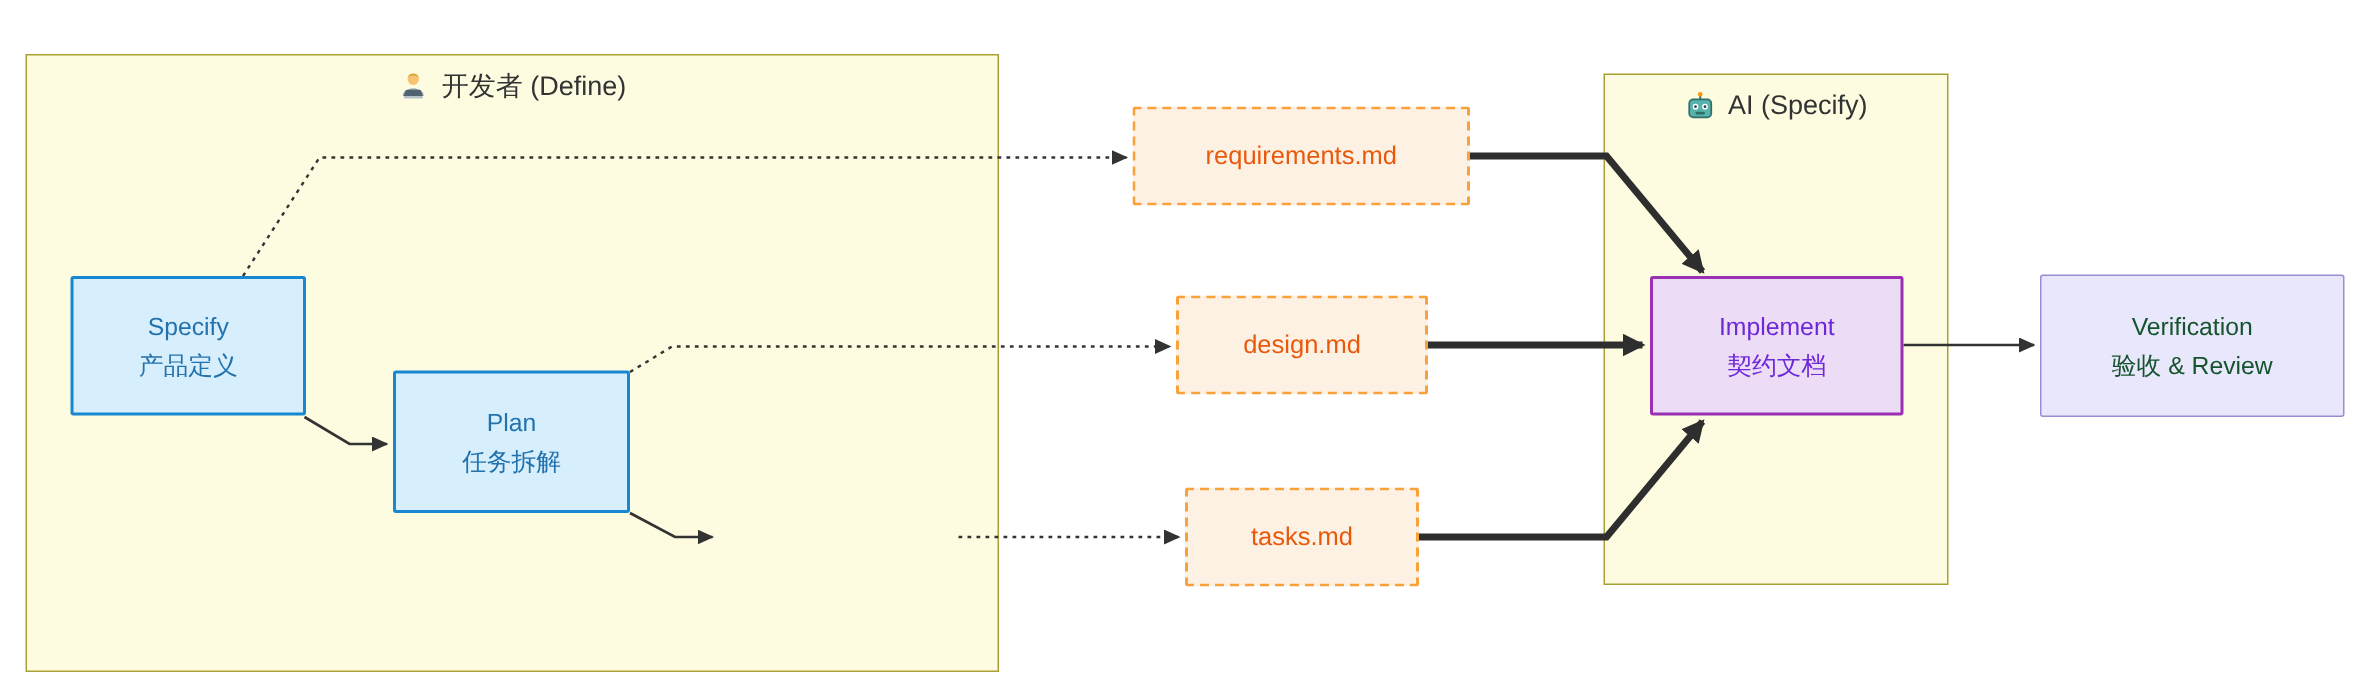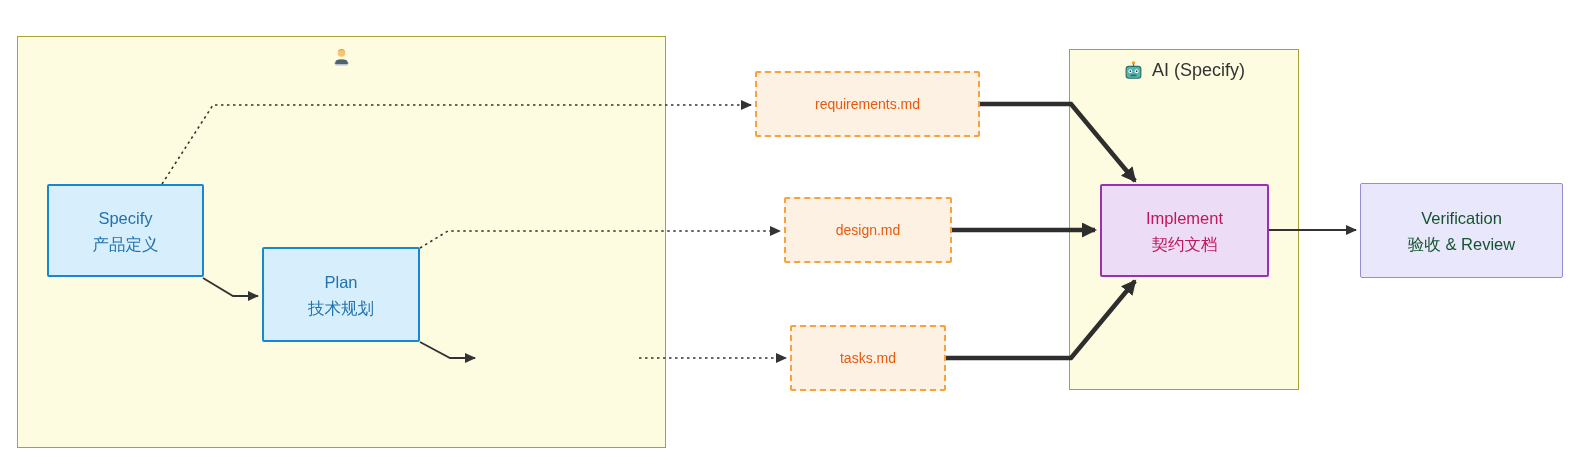--- a/index.html
+++ b/index.html
@@ -15,22 +15,22 @@
     position:absolute;top:5px;left:0;right:0;height:30px;
     display:flex;justify-content:center;align-items:center;gap:8px;
     font-size:18px;color:#333333;white-space:nowrap;
   }
   .edges{position:absolute;left:0;top:0;width:1570px;height:466px;}
   .node{
     position:absolute;display:flex;flex-direction:column;align-items:center;justify-content:center;
     text-align:center;font-size:16.5px;line-height:26px;border-radius:2px;white-space:nowrap;
   }
   .node.stage{background:#d7effc;border:2.6px solid #1787d1;color:#2272ae;}
-  .node.doc{background:#fdf1e4;border:2px dashed #f9a23c;color:#e8590c;font-size:14px;}
-  .node.implement{background:#eddcf5;border:2.6px solid #9b30b5;color:#be185d;}
+  .node.doc{background:#fdf1e4;border:2px dashed #f9a23c;color:#e8590c;font-size:17px;}
+  .node.implement{background:#eddcf5;border:2.6px solid #9b30b5;color:#6d28d9;}
   .node.verify{background:#e9e7fb;border:1.6px solid #968dd2;color:#14532d;}
 
   #g-developer{left:17px;top:36px;width:649px;height:412px;}
   #g-context{left:726px;top:30px;width:284px;height:402px;}
   #g-ai{left:1069px;top:49px;width:230px;height:341px;}
 
   #n-specify{left:47px;top:184px;width:157px;height:93px;}
   #n-plan{left:262px;top:247px;width:158px;height:95px;}
   #n-tasks{left:479px;top:311px;width:158px;height:94px;}
   #n-requirements{left:755px;top:71px;width:225px;height:66px;}
@@ -49,20 +49,21 @@
     <div class="group-title">
       <span class="icon">
         <svg viewBox="0 0 20 20" width="21" height="21">
           <circle cx="10" cy="5.6" r="3.6" fill="#f8c471"></circle>
           <path d="M6.5 4.4 a3.7 3.7 0 0 1 7 0 c-1.1-.9-2.1-1.3-3.5-1.3 s-2.4.4-3.5 1.3z" fill="#d9a13a"></path>
           <path d="M3.4 16.2 c0-3.1 3-4.7 6.6-4.7 s6.6 1.6 6.6 4.7z" fill="#8a97a5"></path>
           <path d="M5.4 12.4 h9.2 l1.4 3.8 h-12 z" fill="#50626f"></path>
           <rect x="3.9" y="16.2" width="12.2" height="1.5" rx="0.7" fill="#b7c1ca"></rect>
         </svg>
       </span>
+      <span>开发者 (Define)</span>
     </div>
   </div>
 
 
   <div class="group" id="g-ai">
     <div class="group-title">
       <span class="icon">
         <svg viewBox="0 0 20 20" width="21" height="21">
           <line x1="10" y1="3" x2="10" y2="6.4" stroke="#2e6f6a" stroke-width="1.2"></line>
           <circle cx="10" cy="2.7" r="1.5" fill="#f39c12"></circle>
@@ -101,21 +102,21 @@
 
     <path d="M1269,230 L1356,230" fill="none" stroke="#333333" stroke-width="1.8" marker-end="url(#arrow-thin)"></path>
   </svg>
 
   <div class="node stage" id="n-specify">
     <span>Specify</span>
     <span>产品定义</span>
   </div>
   <div class="node stage" id="n-plan">
     <span>Plan</span>
-    <span>技术规划</span>
+    <span>任务拆解</span>
   </div>
 
   <div class="node doc" id="n-requirements">
     <span>requirements.md</span>
   </div>
   <div class="node doc" id="n-design">
     <span>design.md</span>
   </div>
   <div class="node doc" id="n-tasksmd">
     <span>tasks.md</span>

